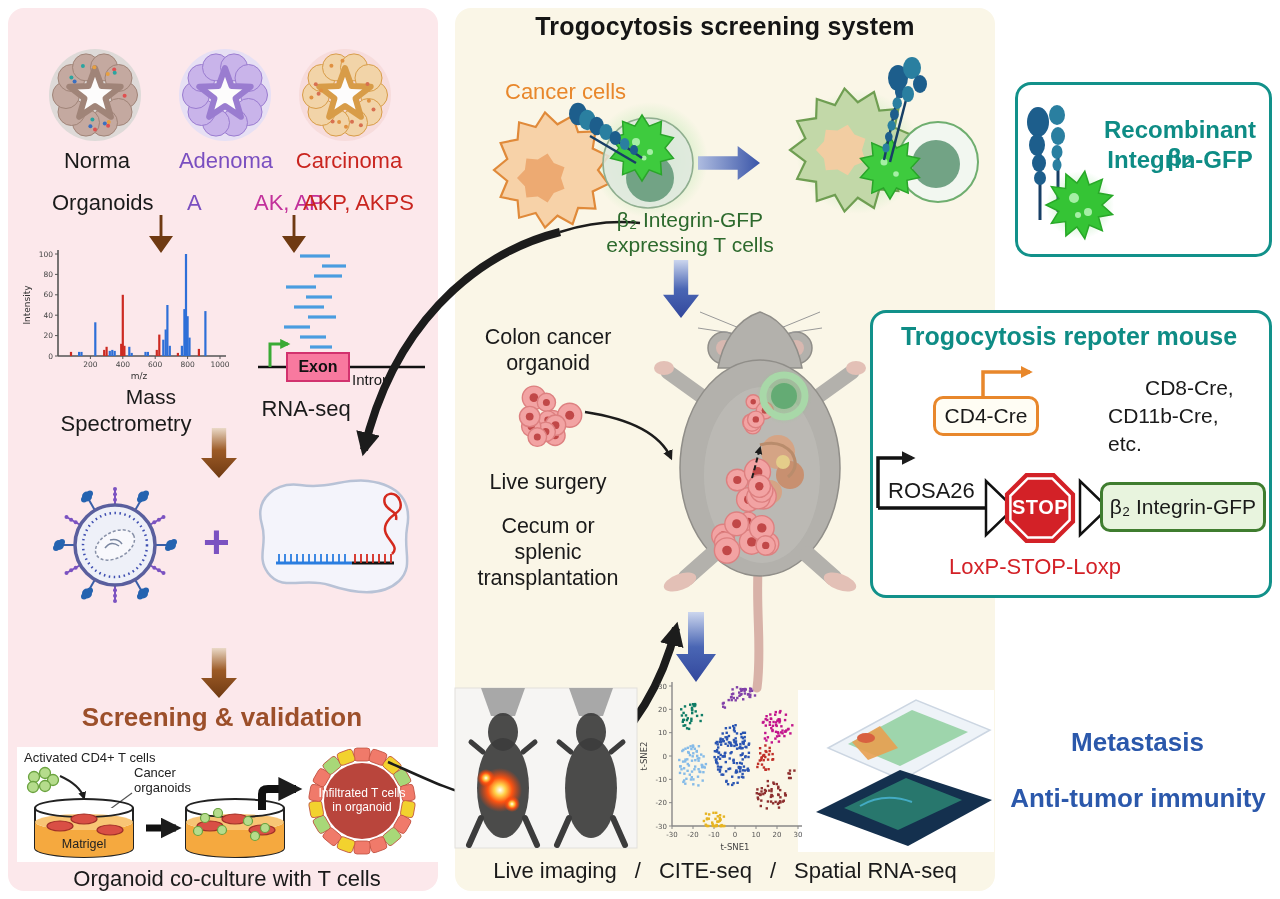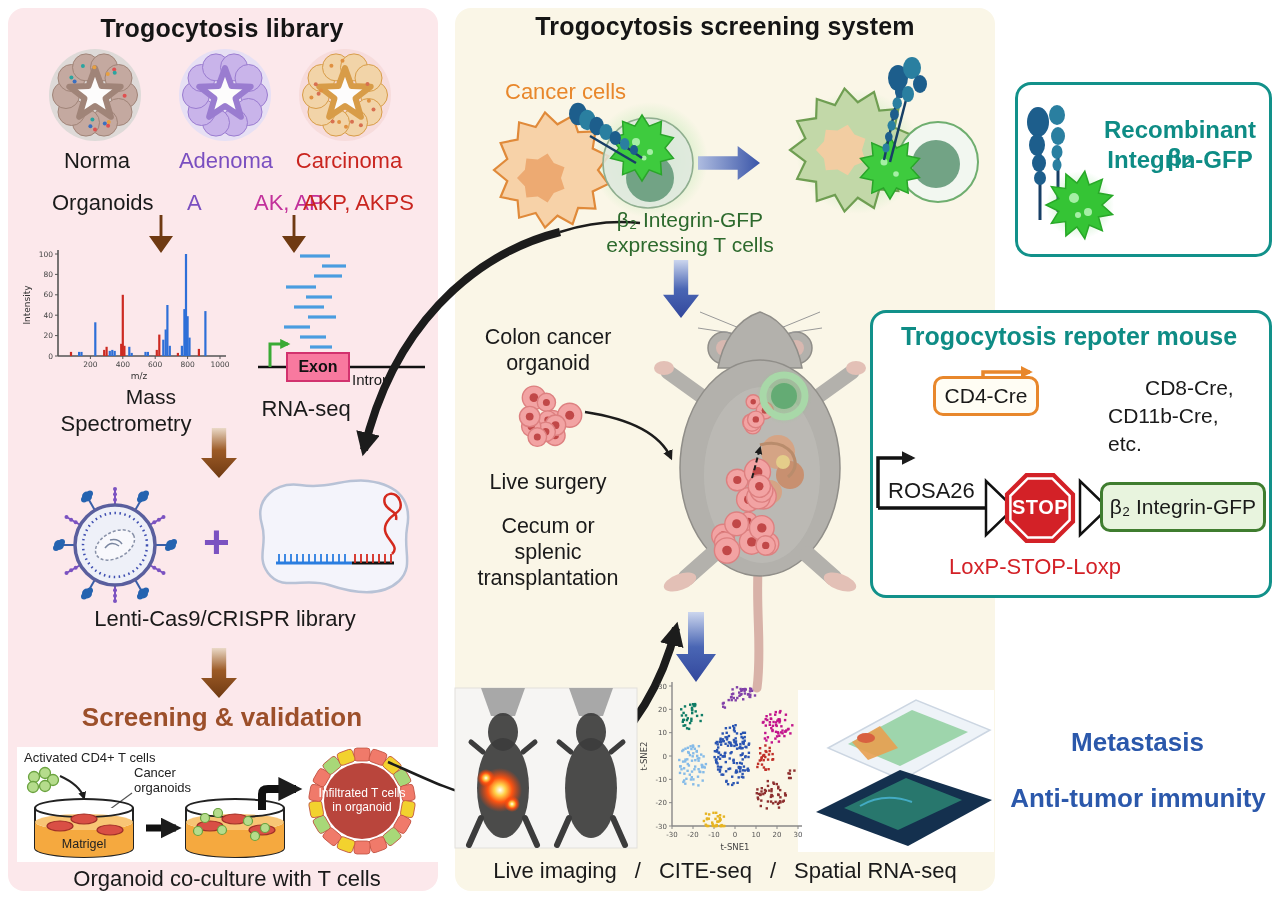--- a/index.html
+++ b/index.html
@@ -1032,35 +1032,33 @@
       <rect x="82.6" y="144.7" width="2.4" height="2.4" fill="#e6b422"></rect>
       <rect x="81.2" y="148.5" width="2.4" height="2.4" fill="#e6b422"></rect>
       <rect x="75.6" y="152.8" width="2.4" height="2.4" fill="#e6b422"></rect>
       <rect x="70.0" y="152.8" width="2.4" height="2.4" fill="#e6b422"></rect>
       <rect x="78.3" y="152.8" width="2.4" height="2.4" fill="#e6b422"></rect>
       <rect x="66.7" y="147.8" width="2.4" height="2.4" fill="#e6b422"></rect>
       <text x="99" y="178" font-size="8.5" fill="#444" text-anchor="middle" font-family="DejaVu Sans,sans-serif">t-SNE1</text>
       <text x="11" y="84" font-size="8.5" fill="#444" text-anchor="middle" font-family="DejaVu Sans,sans-serif" transform="rotate(-90 11 84)">t-SNE2</text>
     </svg>
 
-  <div class="abs ptitle" style="left:22px;top:14px;width:400px;">Trogocytosis library</div>
   <div class="abs lbl ctr" style="left:42px;top:148px;width:110px;font-size:22px;color:#1a1a1a;">Norma</div>
   <div class="abs lbl ctr" style="left:165px;top:148px;width:122px;font-size:22px;color:#7a4fc0;">Adenoma</div>
   <div class="abs lbl ctr" style="left:286px;top:148px;width:126px;font-size:22px;color:#c9251f;">Carcinoma</div>
   <div class="abs lbl" style="left:52px;top:190px;font-size:22px;color:#1a1a1a;">Organoids</div>
   <div class="abs lbl" style="left:187px;top:190px;font-size:22px;color:#7a4fc0;">A</div>
   <div class="abs lbl" style="left:222px;top:190px;font-size:22px;color:#c2309b;margin-left:32px;">AK, AP</div>
   <div class="abs lbl" style="left:303px;top:190px;font-size:22px;color:#c9251f;">AKP, AKPS</div>
   <div class="abs lbl ctr" style="left:44px;top:385px;width:132px;font-size:21px;color:#1a1a1a;text-align:right;">Mass</div>
   <div class="abs lbl ctr" style="left:60px;top:411px;width:132px;font-size:22px;color:#1a1a1a;">Spectrometry</div>
   <div class="abs lbl ctr" style="left:250px;top:396px;width:112px;font-size:22px;color:#1a1a1a;">RNA-seq</div>
   <div id="exonbox" style="left:286px;top:352px;width:60px;height:26px;line-height:26px;">Exon</div>
   <div class="abs lbl" style="left:352px;top:371px;font-size:15px;color:#1a1a1a;">Intron</div>
   <div class="abs lbl" style="left:203px;top:516px;font-size:46px;font-weight:700;color:#7b52c1;">+</div>
-  <div class="abs lbl ctr" style="left:30px;top:606px;width:390px;font-size:22px;color:#1a1a1a;">Lenti-Cas9/CRISPR library</div>
   <div class="abs lbl ctr" style="left:22px;top:703px;width:400px;font-size:26px;font-weight:700;color:#9c4f2a;">Screening &amp; validation</div>
   <div class="abs lbl" style="left:24px;top:751px;font-size:13px;color:#222;">Activated CD4+ T cells</div>
   <div class="abs lbl" style="left:134px;top:766px;font-size:13px;color:#222;">Cancer</div>
   <div class="abs lbl" style="left:134px;top:781px;font-size:13px;color:#222;">organoids</div>
   <div class="abs lbl ctr" style="left:52px;top:837px;width:64px;font-size:12.5px;color:#222;">Matrigel</div>
   <div class="abs lbl ctr" style="left:305px;top:787px;width:114px;font-size:12px;color:#ffffff;">Infiltrated T cells</div>
   <div class="abs lbl ctr" style="left:305px;top:801px;width:114px;font-size:12px;color:#ffffff;">in organoid</div>
   <div class="abs lbl ctr" style="left:22px;top:866px;width:410px;font-size:22px;color:#1a1a1a;">Organoid co-culture with T cells</div>
 
   <div class="abs ptitle" style="left:470px;top:12px;width:510px;">Trogocytosis screening system</div>
@@ -1077,21 +1075,21 @@
     <span>Live imaging</span>
     <span>/</span>
     <span>CITE-seq</span>
     <span>/</span>
     <span>Spatial RNA-seq</span>
   </div>
 
   <div class="abs lbl ctr" style="left:1096px;top:116px;width:168px;font-size:24px;font-weight:800;color:#0e8c85;">Recombinant β₂</div>
   <div class="abs lbl ctr" style="left:1096px;top:146px;width:168px;font-size:24px;font-weight:800;color:#0e8c85;">Integrin-GFP</div>
   <div class="abs lbl ctr" style="left:880px;top:322px;width:378px;font-size:25px;font-weight:800;color:#0e8c85;">Trogocytosis repoter mouse</div>
-  <div id="cd4box" style="left:933px;top:376px;width:100px;height:34px;line-height:34px;">CD4-Cre</div>
+  <div id="cd4box" style="left:933px;top:396px;width:100px;height:34px;line-height:34px;">CD4-Cre</div>
   <div class="abs lbl" style="left:1145px;top:376px;font-size:21px;color:#1a1a1a;">CD8-Cre,</div>
   <div class="abs lbl" style="left:1108px;top:404px;font-size:21px;color:#1a1a1a;">CD11b-Cre,</div>
   <div class="abs lbl" style="left:1108px;top:432px;font-size:21px;color:#1a1a1a;">etc.</div>
   <div class="abs lbl" style="left:888px;top:478px;font-size:22px;color:#1a1a1a;">ROSA26</div>
   <div class="abs lbl ctr" style="left:1004px;top:496px;width:72px;font-size:20px;font-weight:800;color:#ffffff;letter-spacing:.5px;">STOP</div>
   <div id="intbox" style="left:1100px;top:482px;width:160px;height:44px;line-height:44px;">β₂ Integrin-GFP</div>
   <div class="abs lbl ctr" style="left:1020px;top:728px;width:235px;font-size:26px;font-weight:800;color:#2b58ab;">Metastasis</div>
   <div class="abs lbl ctr" style="left:935px;top:554px;width:200px;font-size:22px;color:#d32127;">LoxP-STOP-Loxp</div>
   <div class="abs lbl ctr" style="left:1000px;top:784px;width:276px;font-size:26px;font-weight:800;color:#2b58ab;">Anti-tumor immunity</div>
 

